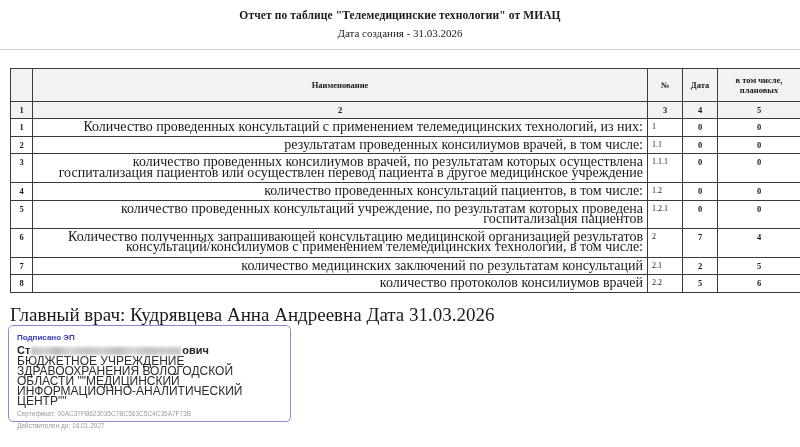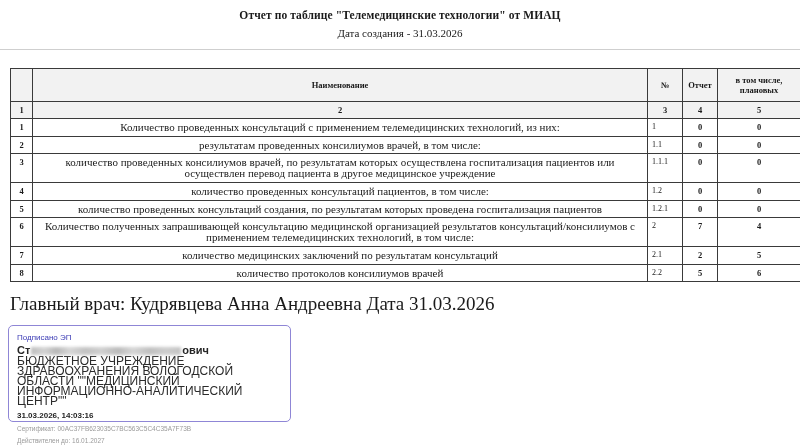--- a/index.html
+++ b/index.html
@@ -82,22 +82,22 @@
   .col-plan  { width: 83px; }
 
   td.c-idx {
     text-align: center;
     font-weight: bold;
     font-size: 8.5px;
     vertical-align: top;
     padding-top: 3px;
   }
   td.c-name {
-    text-align: center;
-    font-size: 11px;
+    text-align: right;
+    font-size: 14px;
   }
   td.c-no {
     text-align: left;
     font-size: 8px;
     padding-left: 4px;
   }
   td.c-total,
   td.c-plan {
     text-align: center;
     font-weight: bold;
@@ -121,21 +121,21 @@
     height: 97px;
     box-sizing: border-box;
     border: 1.5px solid #8f86d6;
     border-radius: 5px;
     background: #ffffff;
     padding: 6px 8px 4px 8px;
     font-family: "Liberation Sans", "DejaVu Sans", sans-serif;
   }
   .esign-title {
     color: #3b3bb5;
-    font-weight: normal;
+    font-weight: bold;
     font-size: 8px;
     line-height: 11px;
     margin-bottom: 2px;
   }
   .esign-name {
     font-weight: bold;
     font-size: 11px;
     line-height: 10px;
     color: #262626;
     position: relative;
@@ -190,21 +190,21 @@
       <col class="col-name">
       <col class="col-no">
       <col class="col-total">
       <col class="col-plan">
     </colgroup>
     <thead>
       <tr>
         <th></th>
         <th>Наименование</th>
         <th>№</th>
-        <th>Отчет</th>
+        <th>Дата</th>
         <th>в том числе, плановых</th>
       </tr>
     </thead>
     <tbody>
       <tr class="numrow">
         <td>1</td>
         <td>2</td>
         <td>3</td>
         <td>4</td>
         <td>5</td>
@@ -233,21 +233,21 @@
         </tr>
         <tr>
           <td class="c-idx">4</td>
           <td class="c-name">количество проведенных консультаций пациентов, в том числе:</td>
           <td class="c-no">1.2</td>
           <td class="c-total">0</td>
           <td class="c-plan">0</td>
         </tr>
         <tr>
           <td class="c-idx">5</td>
-          <td class="c-name">количество проведенных консультаций создания, по результатам которых проведена госпитализация пациентов</td>
+          <td class="c-name">количество проведенных консультаций учреждение, по результатам которых проведена госпитализация пациентов</td>
           <td class="c-no">1.2.1</td>
           <td class="c-total">0</td>
           <td class="c-plan">0</td>
         </tr>
         <tr class="tall">
           <td class="c-idx">6</td>
           <td class="c-name">Количество полученных запрашивающей консультацию медицинской организацией результатов консультаций/консилиумов с применением телемедицинских технологий, в том числе:</td>
           <td class="c-no">2</td>
           <td class="c-total">7</td>
           <td class="c-plan">4</td>
@@ -271,16 +271,15 @@
 </div>
 
 <div class="sign-line">Главный врач: Кудрявцева Анна Андреевна Дата 31.03.2026</div>
 
 <div class="esign-box">
   <div class="esign-title">Подписано ЭП</div>
   <div class="esign-name">
     <span>Ст</span><span class="redaction"></span><span>ович</span>
   </div>
   <div class="esign-org">БЮДЖЕТНОЕ УЧРЕЖДЕНИЕ ЗДРАВООХРАНЕНИЯ ВОЛОГОДСКОЙ ОБЛАСТИ ""МЕДИЦИНСКИЙ ИНФОРМАЦИОННО-АНАЛИТИЧЕСКИЙ ЦЕНТР""</div>
-  <div class="esign-datetime">31.03.2026, 14:03:16</div>
   <div class="esign-meta">Сертификат: 00AC37FB623035C7BC563C5C4C35A7F73B</div>
   <div class="esign-meta">Действителен до: 16.01.2027</div>
 </div>
 
 </body></html>

